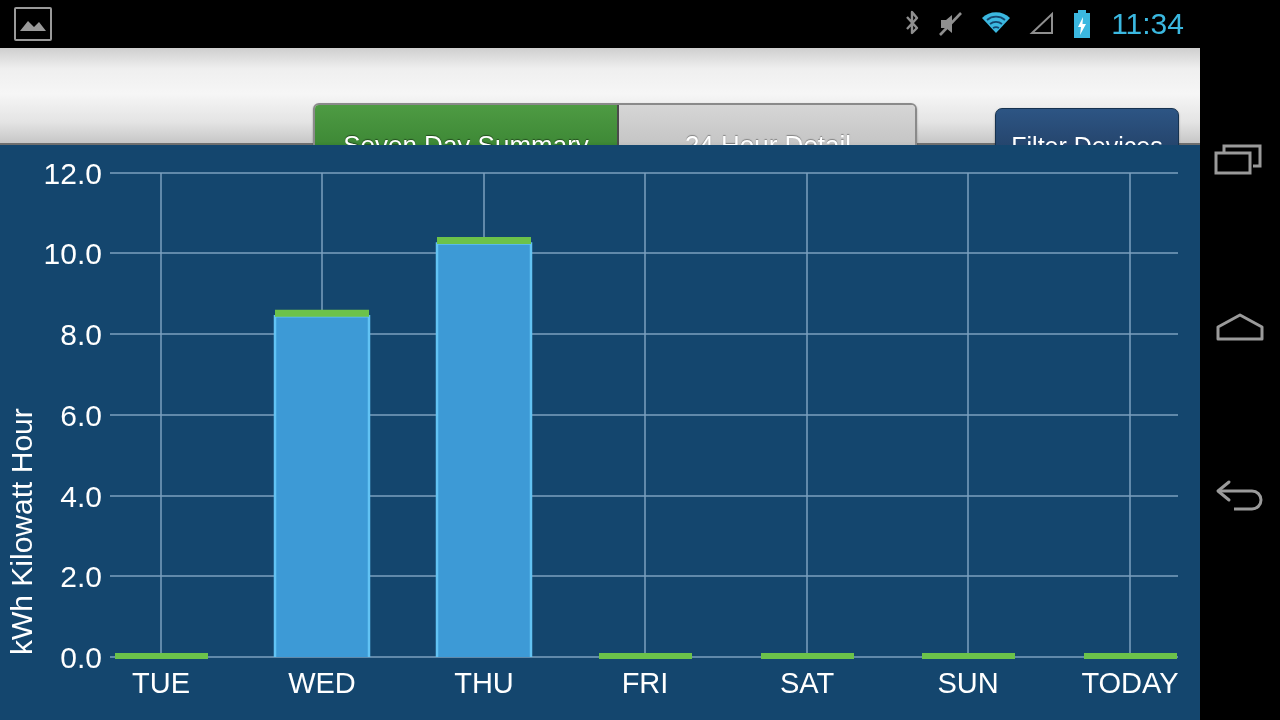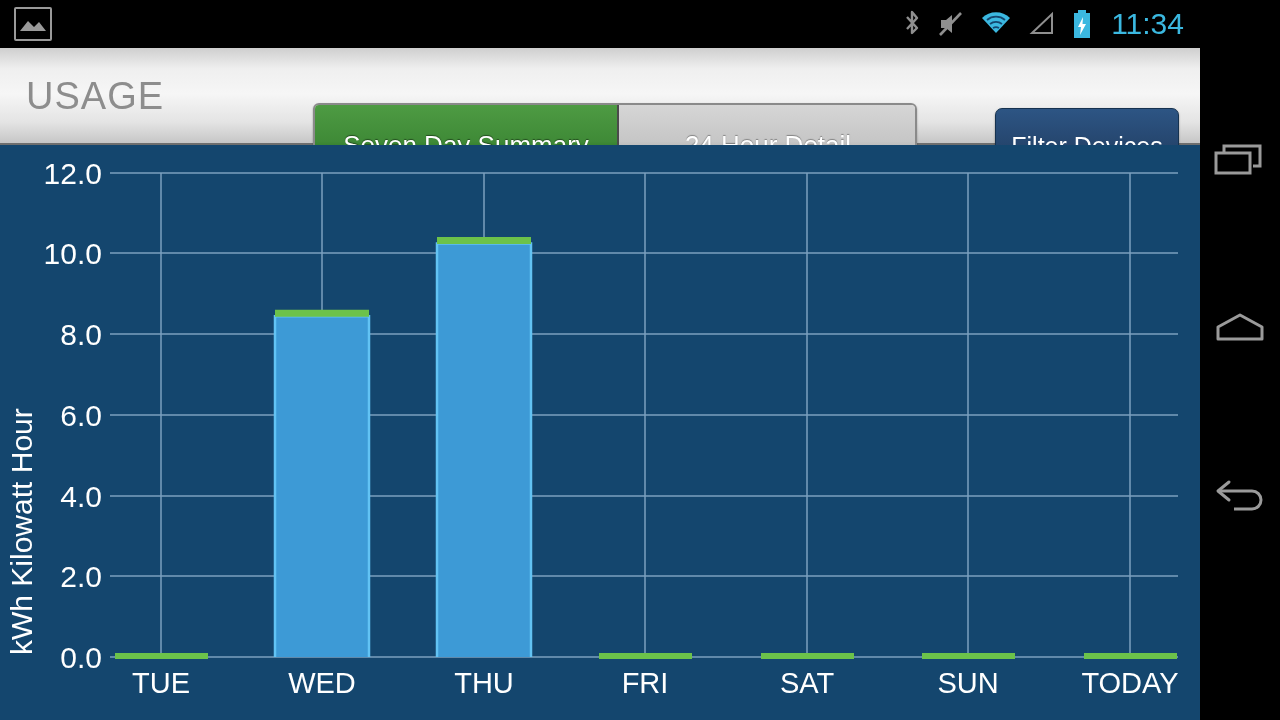--- a/index.html
+++ b/index.html
@@ -144,21 +144,20 @@
           <rect x="7" y="2" width="8" height="3" fill="#3bb8e0"></rect>
           <rect x="3" y="5" width="16" height="25" fill="#3bb8e0"></rect>
           <path d="M12 9 L7 19 L10 19 L9 27 L15 16 L11.5 16 Z" fill="#ffffff"></path>
         </svg>
       </span>
       <span id="clock">11:34</span>
     </div>
   </div>
 
   <div id="actionbar">
-    <div id="usage-title">USAGE</div>
 
     <div id="segmented">
       <div class="seg first">Seven Day Summary</div>
       <div class="seg second">24 Hour Detail</div>
     </div>
 
     <div id="filter-btn">Filter Devices</div>
   </div>
 
   <div id="chart">

